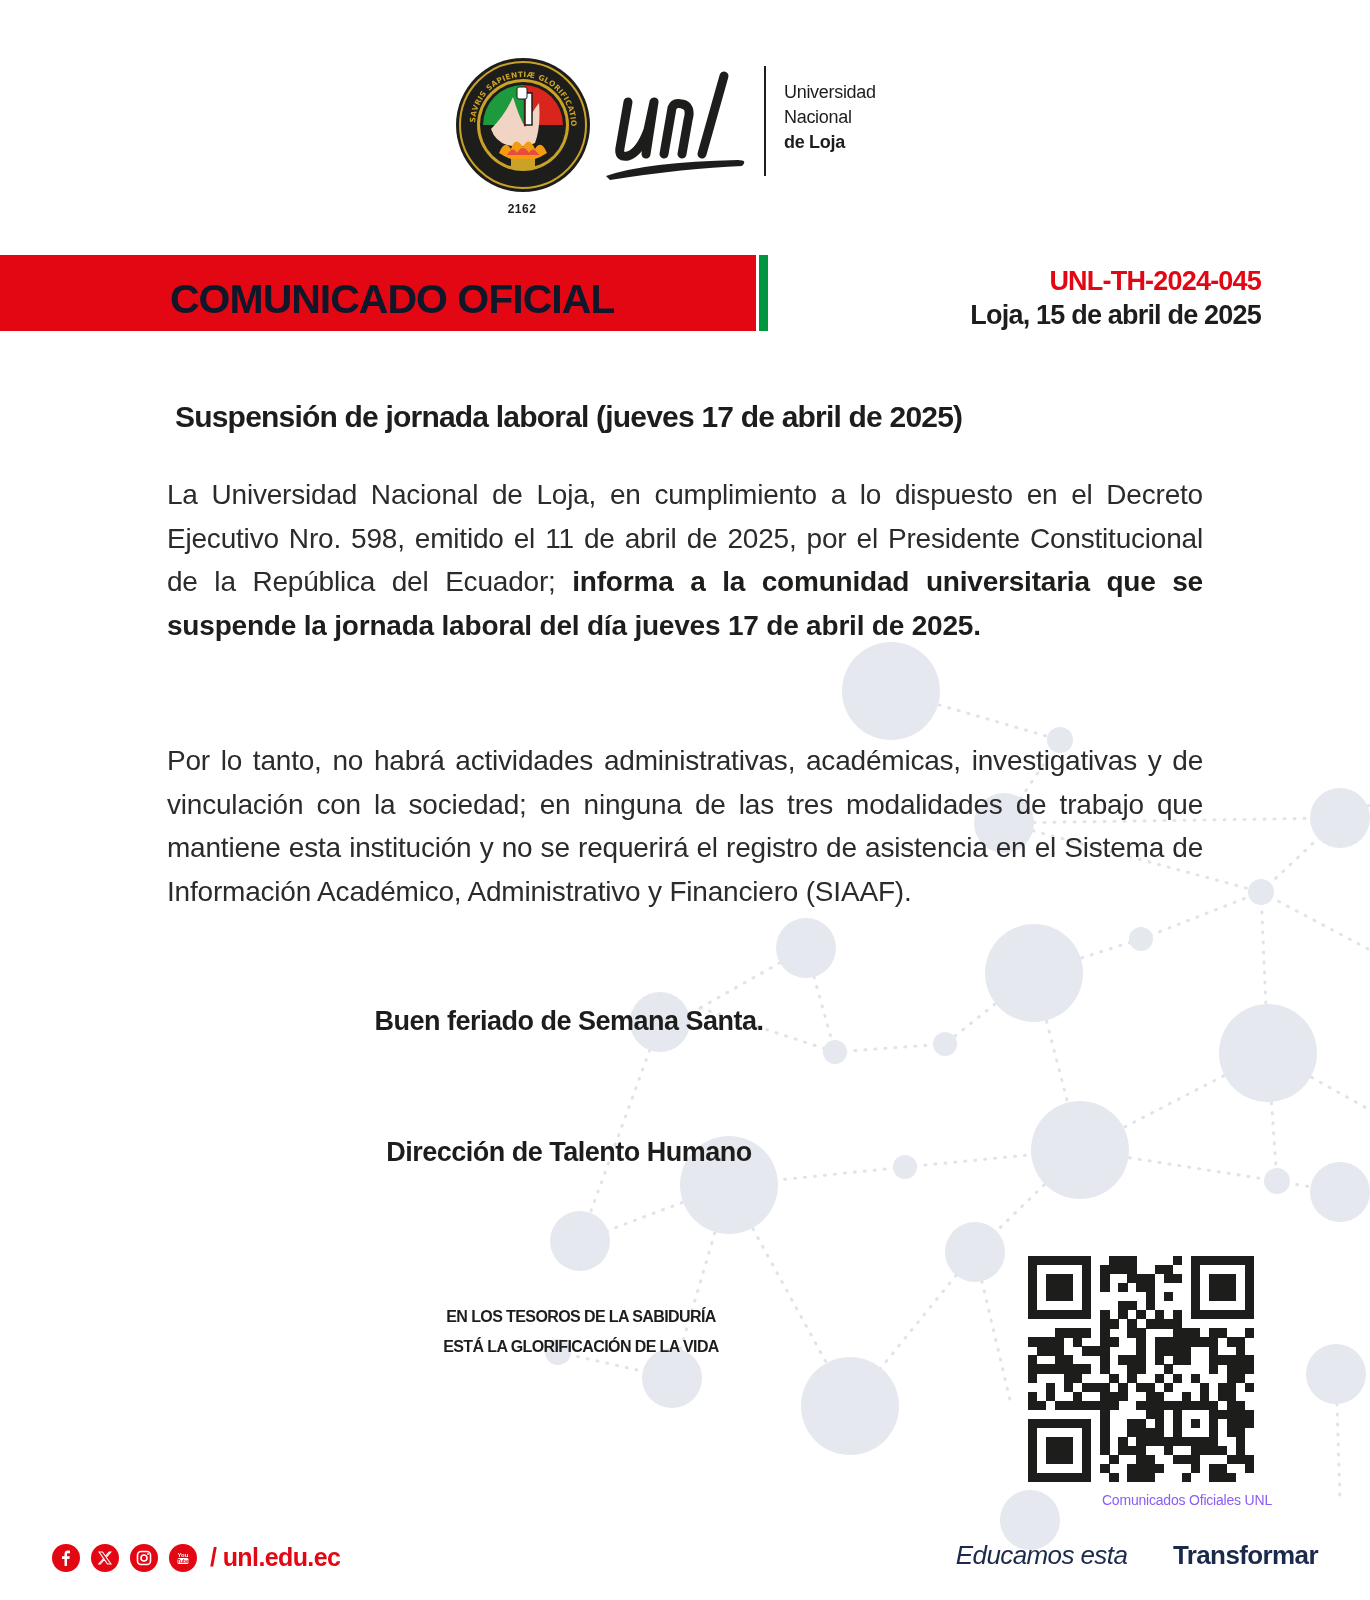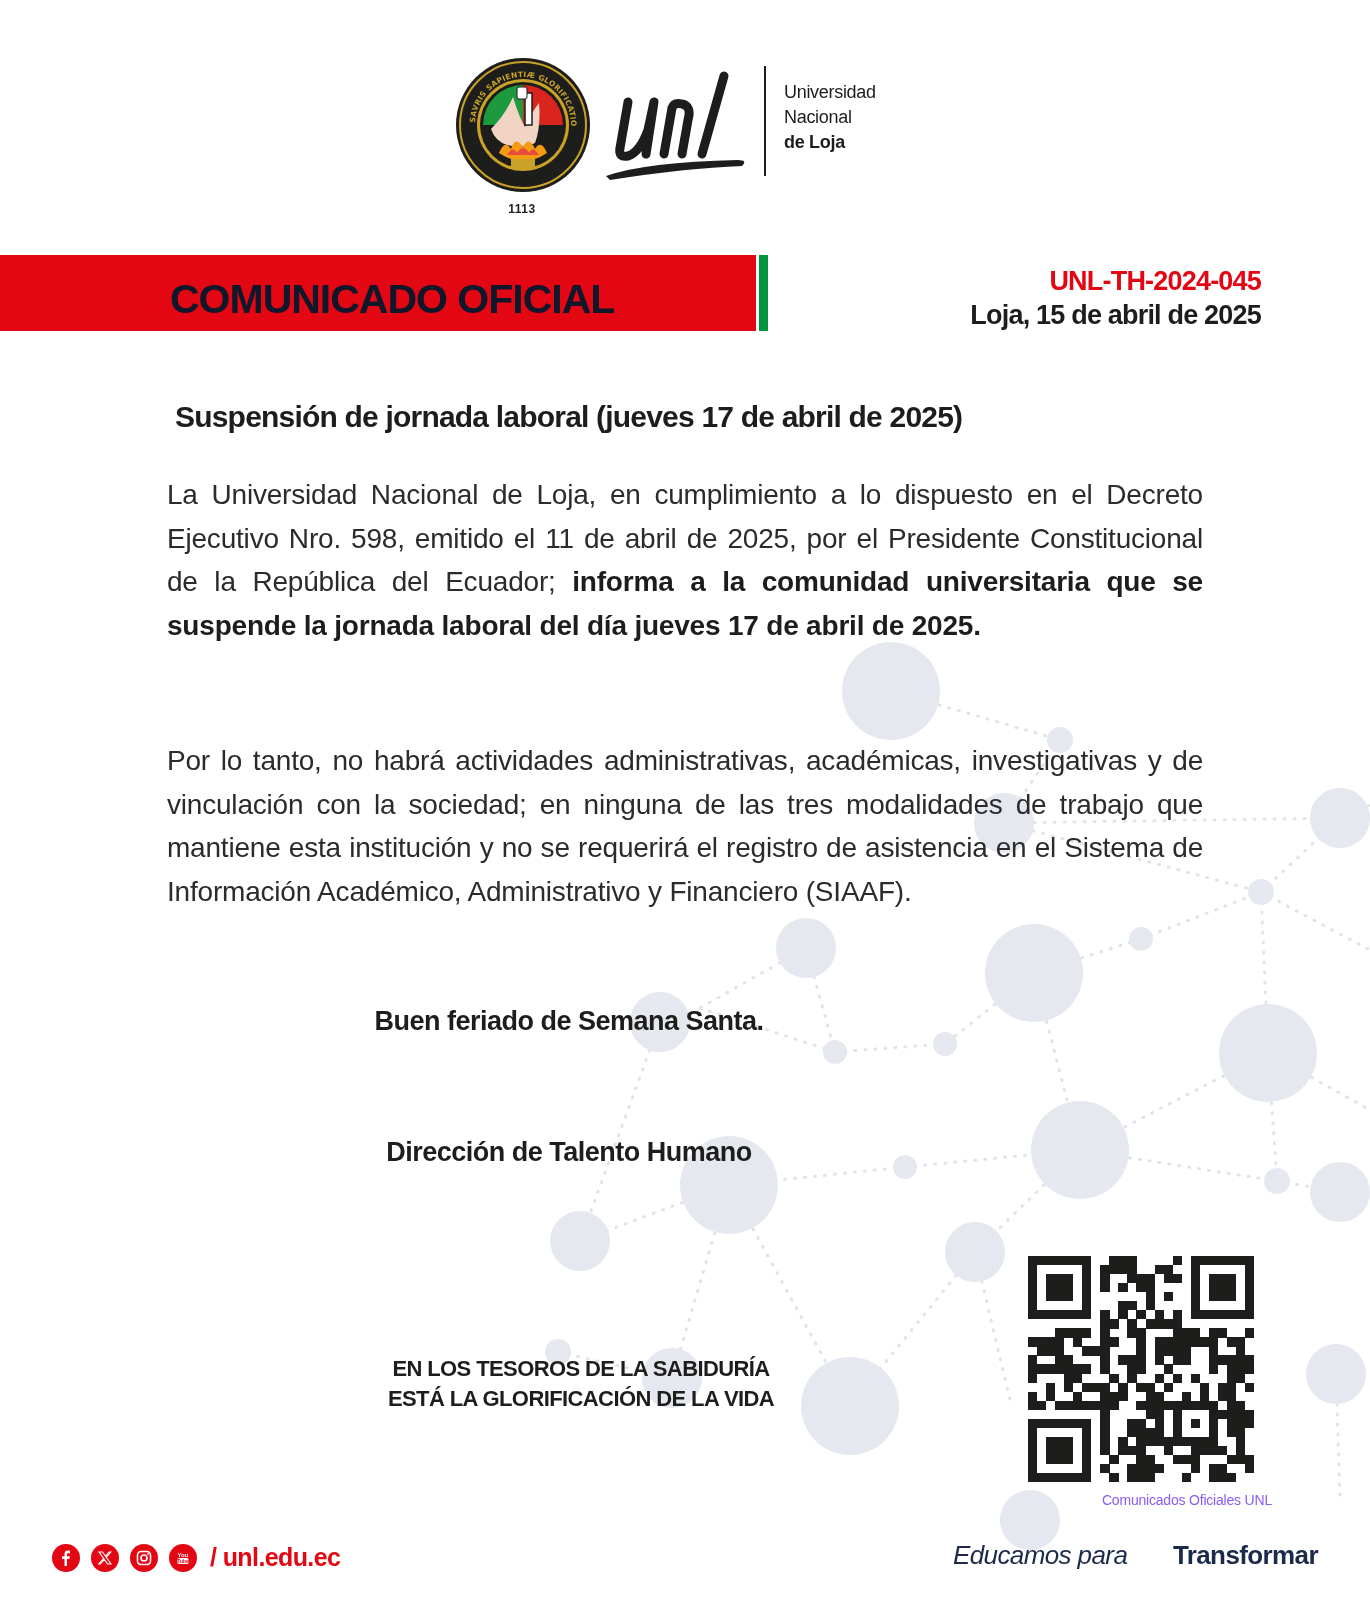--- a/index.html
+++ b/index.html
@@ -28,21 +28,21 @@
   
   .doc-title { left: 175px; top: 400px; font-family: "Liberation Sans", sans-serif; font-weight: bold; font-size: 30px; color: #1d1d1b; letter-spacing: -0.8px; white-space: nowrap; }
   .para { left: 167px; width: 1036px; font-family: "Liberation Sans", sans-serif; font-size: 28px; line-height: 43.7px; color: #2b2b2b; text-align: justify; letter-spacing: -0.2px; }
   .para b { font-weight: bold; color: #1d1d1b; }
   .para-1 { top: 473px; }
   .para-2 { top: 739px; }
 
   .center-line { left: 0; width: 1138px; text-align: center; font-family: "Liberation Sans", sans-serif; font-weight: bold; color: #1d1d1b; }
   .greeting { top: 1006px; font-size: 27px; letter-spacing: -0.5px; }
   .signature { top: 1137px; font-size: 27px; letter-spacing: -0.5px; }
-  .motto { top: 1354px; font-size: 22px; line-height: 30px; letter-spacing: -0.6px; padding-left: 24px; }
+  .motto { top: 1302px; font-size: 16px; line-height: 30px; letter-spacing: -0.6px; padding-left: 24px; }
 
   
   .qr { left: 1028px; top: 1256px; width: 226px; height: 226px; background: #ffffff; }
   .qr-caption { left: 1010px; top: 1492px; width: 262px; text-align: right; font-family: "Liberation Sans", sans-serif; font-size: 14px; color: #8b5cf6; letter-spacing: -0.2px; }
 
   
   .social { left: 52px; top: 1543px; display: flex; align-items: center; gap: 11px; }
   .social-icon { width: 28px; height: 28px; border-radius: 50%; background: #e30613; display: flex; align-items: center; justify-content: center; }
   .web-link { font-family: "Liberation Sans", sans-serif; font-size: 25px; font-weight: bold; color: #e30613; margin-left: 2px; letter-spacing: -0.6px; }
   .slogan { right: 52px; top: 1540px; font-family: "Liberation Sans", sans-serif; font-size: 26px; color: #1b2a4a; letter-spacing: -0.6px; white-space: nowrap; }
@@ -130,21 +130,21 @@
     <path d="M44 96 Q50 82 56 92 Q60 78 68 90 Q74 78 80 92 Q86 82 92 96 Q80 104 68 104 Q56 104 44 96 Z" fill="#f39c12"></path>
     <path d="M52 98 Q58 88 62 96 Q68 86 74 96 Q78 88 84 98 Z" fill="#e74c3c"></path>
     <rect x="56" y="102" width="24" height="8" fill="#c9a227"></rect>
     <rect x="54" y="109" width="28" height="3" fill="#c9a227"></rect>
     <path id="sealArc" d="M20 68 A48 48 0 0 1 116 68" fill="none"></path>
     <text font-family="DejaVu Sans, sans-serif" font-size="7.5" font-weight="bold" fill="#c9a227" letter-spacing="0.3">
       <textPath href="#sealArc" startOffset="50%" text-anchor="middle">IN THESAVRIS SAPIENTIÆ GLORIFICATIO VITÆ</textPath>
     </text>
   </svg>
 </div>
-<div class="layer seal-year">1113</div>
+<div class="layer seal-year">2162</div>
 
 <div class="layer unl-script">
   <svg width="150" height="120" viewBox="0 0 150 120">
     <g fill="none" stroke="#1d1d1b" stroke-width="9" stroke-linecap="round" stroke-linejoin="round">
       <path d="M22 40 L14 86 Q12 96 22 94 Q34 90 42 68 L48 40 L40 92"></path>
       <path d="M58 92 L66 46 Q68 40 76 42 Q86 44 82 58 L76 92"></path>
       <path d="M96 92 L118 14"></path>
     </g>
     <path d="M0 114 Q40 100 132 98 Q142 98 136 104 Q80 106 4 118 Z" fill="#1d1d1b"></path>
   </svg>
@@ -544,13 +544,13 @@
   <div class="social-icon">
     <svg width="16" height="16" viewBox="0 0 16 16">
         <text x="8" y="7" font-family="Liberation Sans, sans-serif" font-size="6" font-weight="bold" fill="#fff" text-anchor="middle">You</text>
         <rect x="2.5" y="8" width="11" height="6" rx="1.5" fill="#fff"></rect>
         <text x="8" y="12.7" font-family="Liberation Sans, sans-serif" font-size="5" font-weight="bold" fill="#e30613" text-anchor="middle">Tube</text>
       </svg>
   </div>
   <span class="web-link">/ unl.edu.ec</span>
 </div>
 
-<div class="layer slogan"><span class="s1">Educamos para </span><span class="s2">Transformar</span></div>
+<div class="layer slogan"><span class="s1">Educamos esta </span><span class="s2">Transformar</span></div>
 
 </body></html>

